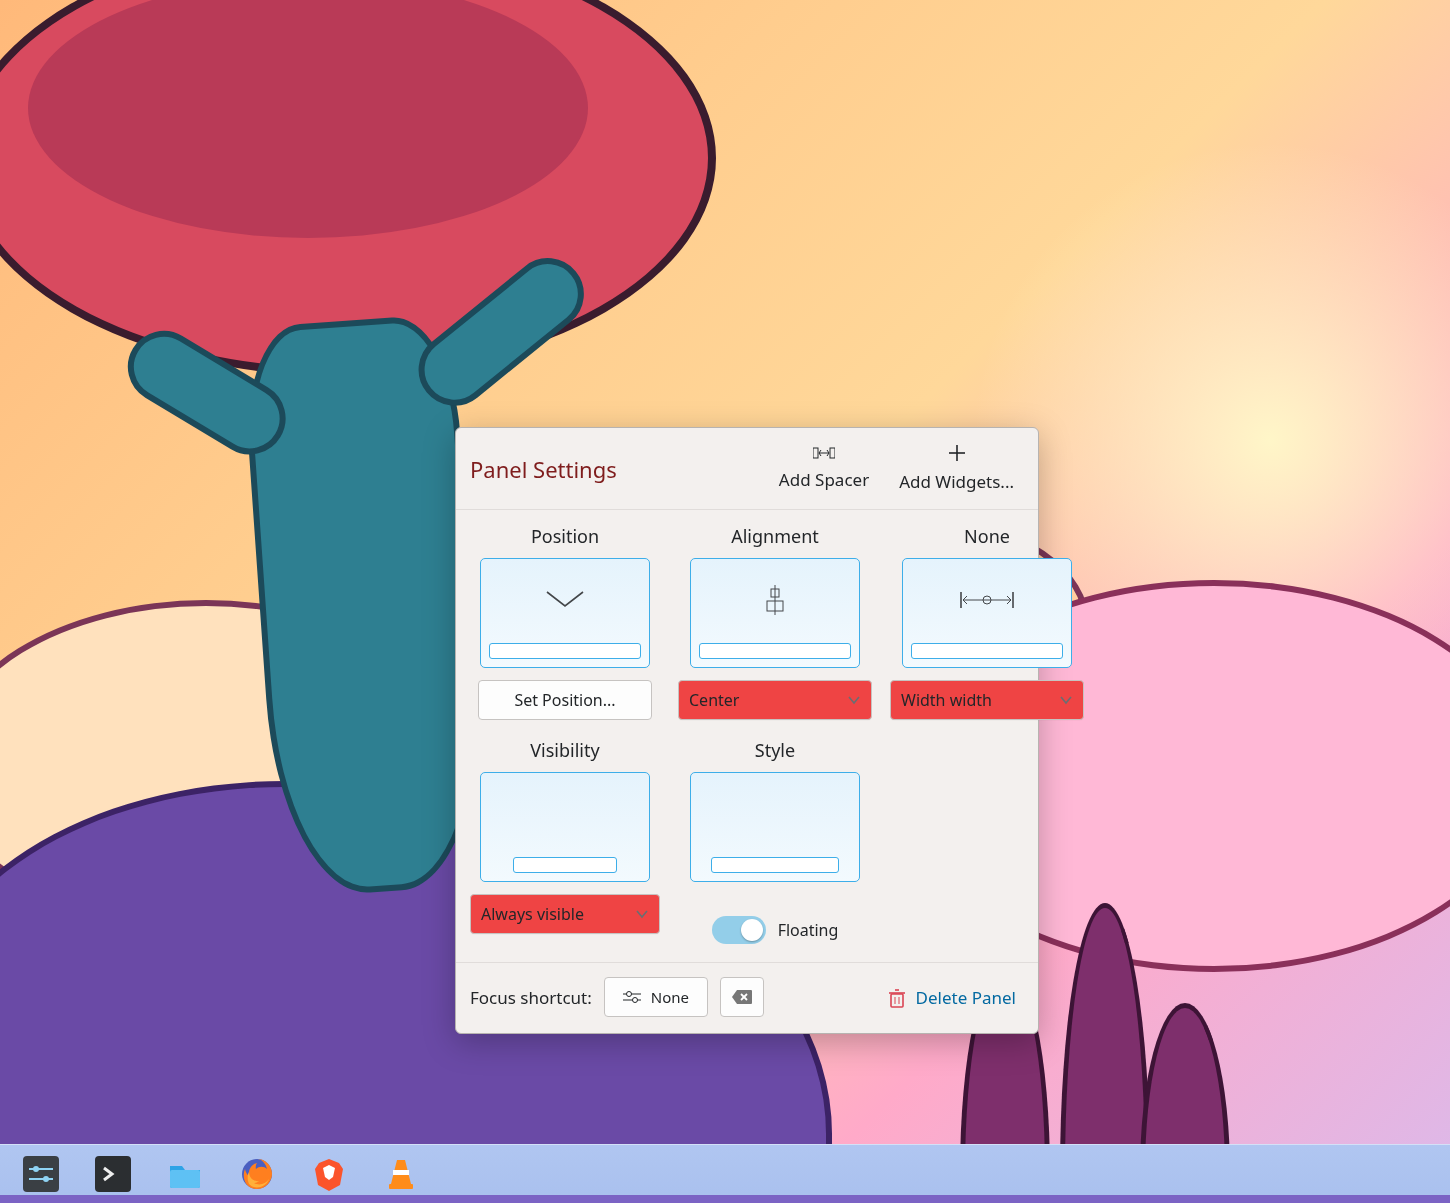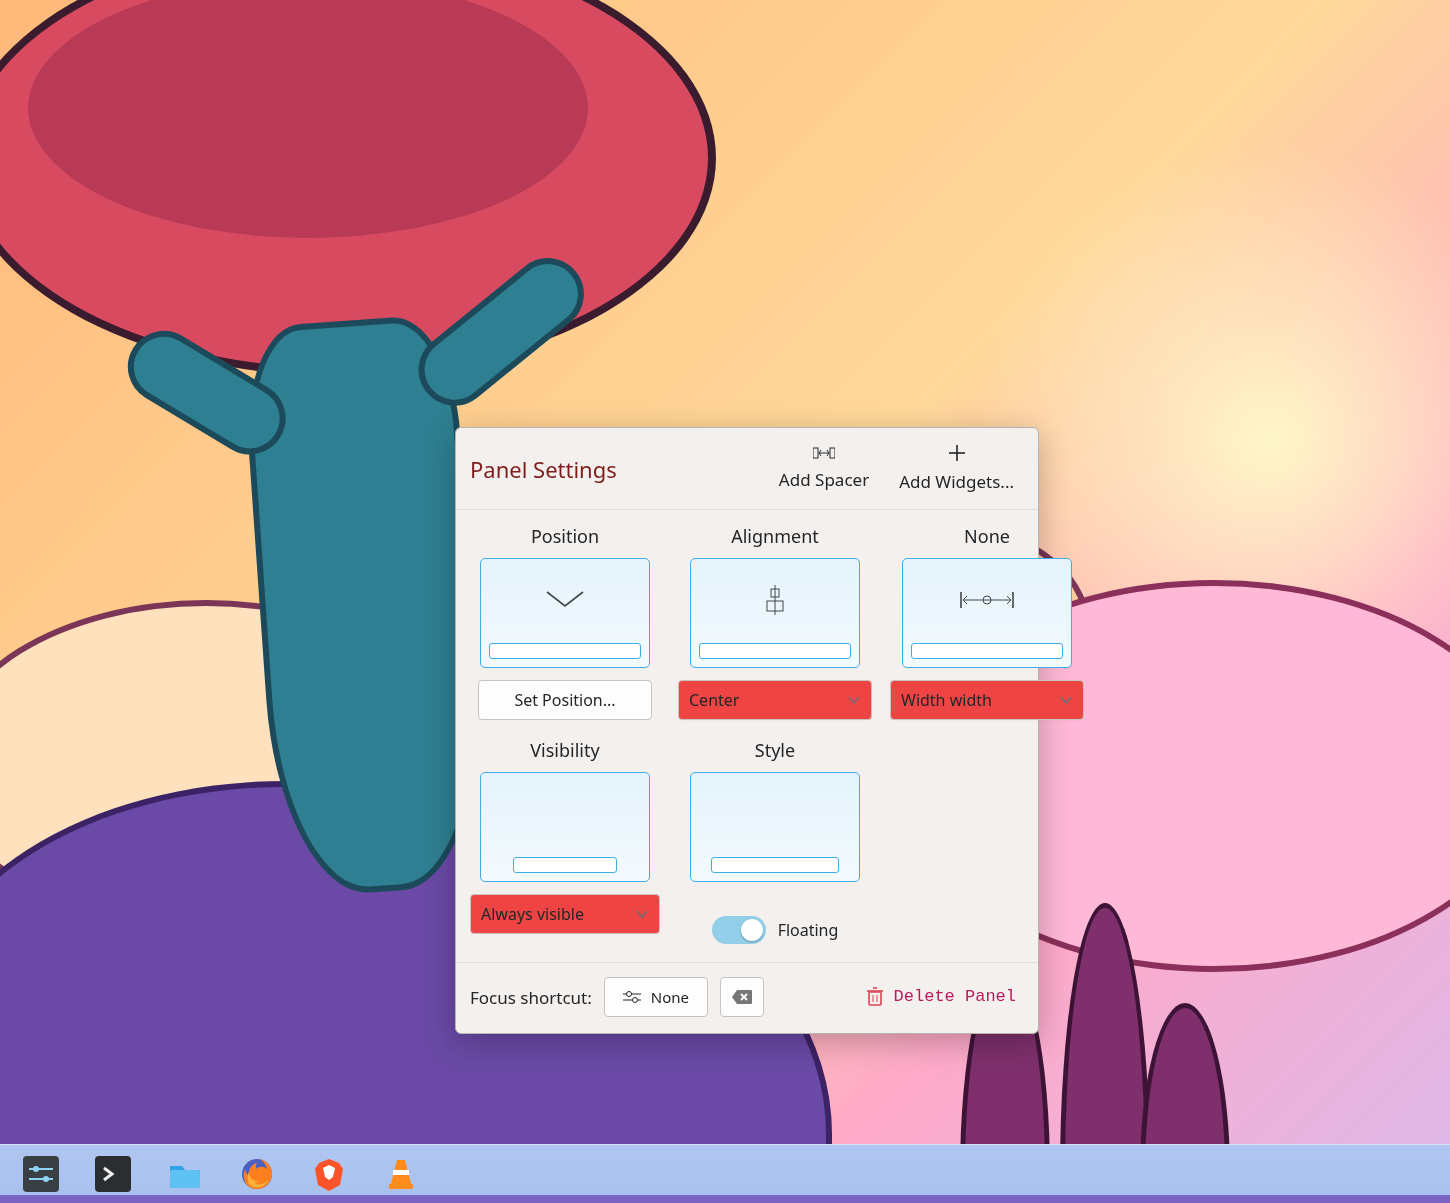--- a/index.html
+++ b/index.html
@@ -48,21 +48,21 @@
   .spin{display:flex;height:38px;border:1px solid #3daee9;border-radius:4px;overflow:hidden;}
   .spin button{width:38px;border:none;background:#fff;font-size:20px;cursor:pointer;color:#232629;}
   .spin button:first-child{border-right:1px solid #d7dbdd;}
   .spin button:last-child{border-left:1px solid #d7dbdd;}
   .spin input{width:46px;border:none;text-align:center;font-size:17px;outline:none;}
   .popup-footer{display:flex;align-items:center;gap:12px;padding:14px 14px 16px;border-top:1px solid #e0dcda;}
   .footer-label{font-size:17px;}
   .shortcut-btn{display:inline-flex;align-items:center;gap:10px;height:38px;padding:0 18px;border:1px solid #c6c3c1;border-radius:4px;background:#fdfdfd;font-size:15px;cursor:pointer;}
   .icon-btn{width:42px;height:38px;border:1px solid #c6c3c1;border-radius:4px;background:#fdfdfd;display:flex;align-items:center;justify-content:center;cursor:pointer;}
   .spacer{flex:1;}
-  .delete-btn{display:inline-flex;align-items:flex-start;gap:10px;color:#be185d;font-size:17px;cursor:pointer;padding:6px 8px;border-radius:4px;font-family:Liberation Mono, monospace;}
+  .delete-btn{display:inline-flex;align-items:flex-end;gap:10px;color:#0369a1;font-size:17px;cursor:pointer;padding:6px 8px;border-radius:4px;}
 
   
   .taskbar{position:absolute;left:0;right:0;bottom:0;height:58px;background:linear-gradient(#b0c6f1,#a9c0ee);display:flex;align-items:center;padding:0 20px;gap:30px;border-top:1px solid rgba(255,255,255,.5);}
   .taskbar::after{content:"";position:absolute;left:0;right:0;bottom:0;height:8px;background:#7b63c4;}
   .task-item{width:42px;height:42px;display:flex;align-items:center;justify-content:center;border-radius:4px;cursor:pointer;}
   .il{width:36px;height:36px;}
 
   svg{display:block;}
 </style>
 </head>

